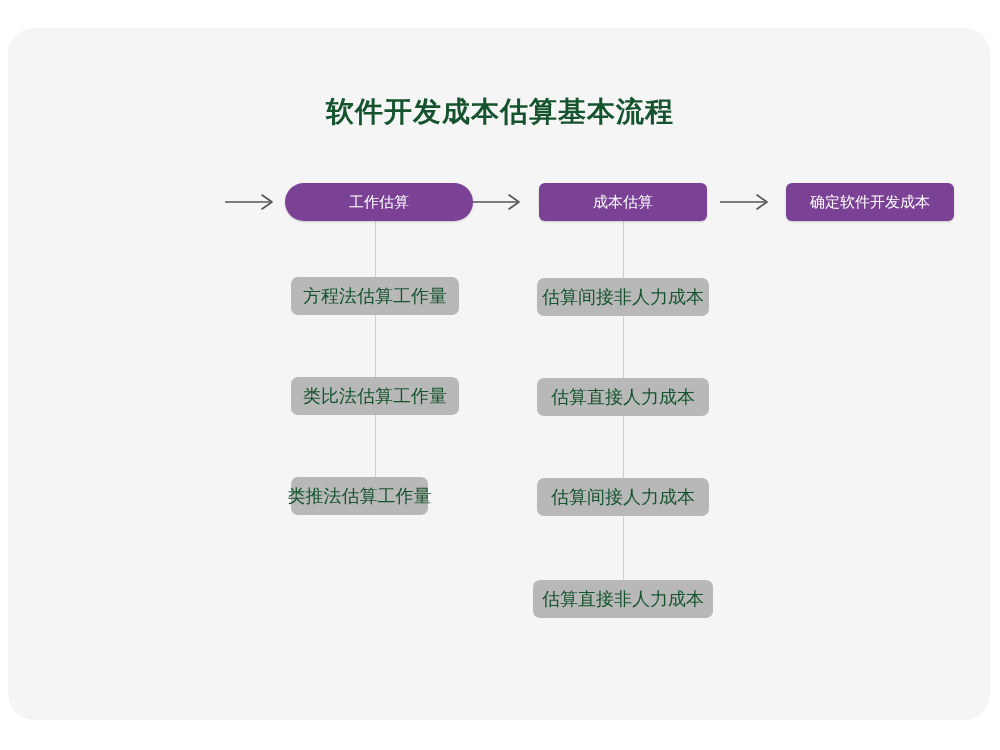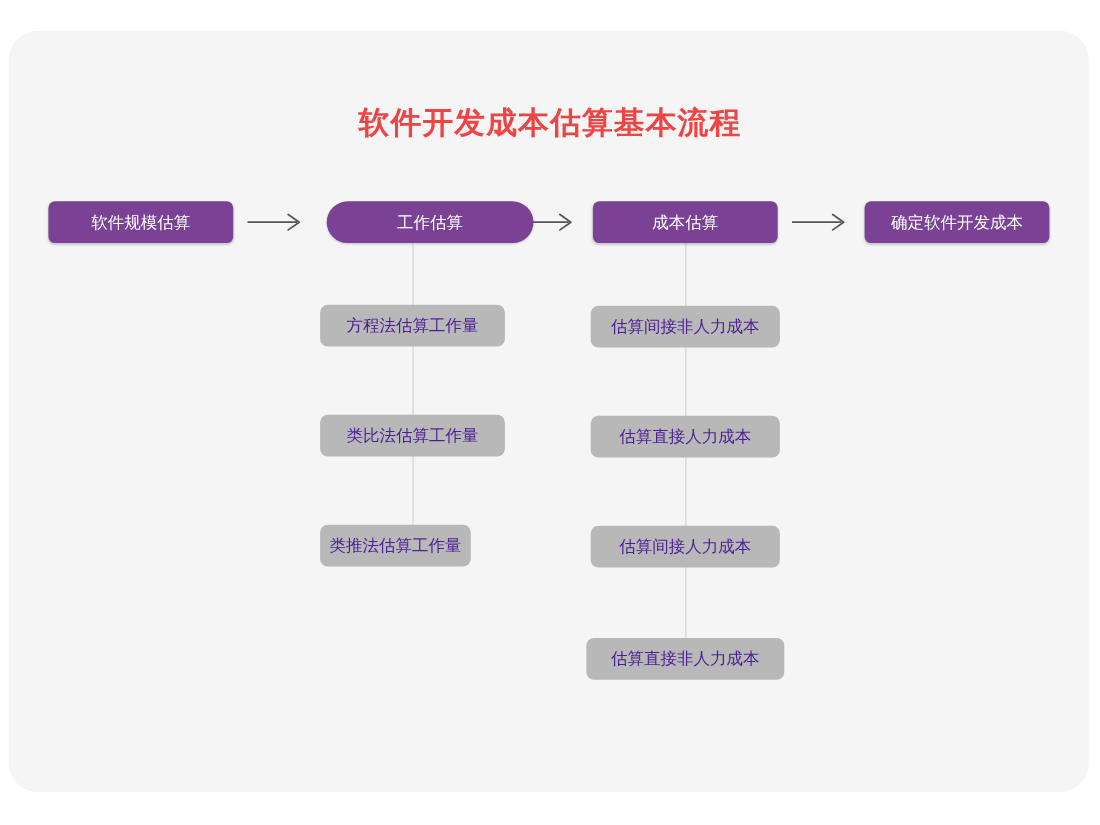--- a/index.html
+++ b/index.html
@@ -33,21 +33,21 @@
   }
 
   .title {
     position: absolute;
     left: 0;
     top: 92px;
     width: 1000px;
     text-align: center;
     font-size: 28px;
     font-weight: 700;
-    color: #ef4444;
+    color: #14532d;
     letter-spacing: 1px;
     line-height: 40px;
     white-space: nowrap;
   }
 
   
   .node {
     position: absolute;
     box-sizing: border-box;
     display: flex;
@@ -61,22 +61,22 @@
   .node.primary {
     background: #7a4195;
     color: #ffffff;
     font-size: 15px;
     height: 38px;
     box-shadow: 0 1px 2px rgba(0,0,0,0.18);
   }
 
   .node.secondary {
     background: #b8b8b8;
-    color: #4c1d95;
-    font-size: 15px;
+    color: #14532d;
+    font-size: 18px;
     height: 38px;
     border-radius: 7px;
   }
 
   
   .vline {
     position: absolute;
     width: 1px;
     background: #cfcfcf;
     z-index: 0;
@@ -99,23 +99,22 @@
 
 <div id="canvas">
 
   <div class="panel"></div>
 
   <div class="title">软件开发成本估算基本流程</div>
 
   <div class="vline" style="left:375px; top:221px; height:276px;"></div>
   <div class="vline" style="left:623px; top:221px; height:379px;"></div>
 
-  <div class="node primary" style="left:44px; top:183px; width:168px;">软件规模估算</div>
 
-  <div class="node primary" style="left:297px; top:183px; width:188px;border-radius:19px;">工作估算</div>
+  <div class="node primary" style="left:285px; top:183px; width:188px;border-radius:19px;">工作估算</div>
 
   <div class="node primary" style="left:539px; top:183px; width:168px;">成本估算</div>
 
   <div class="node primary" style="left:786px; top:183px; width:168px;">确定软件开发成本</div>
 
   <div class="arrow" style="left:224px; top:191px; width:55px;">
     <svg width="55" height="18" viewBox="0 0 55 18" aria-hidden="true">
       <line x1="1" y1="9" x2="46" y2="9" stroke="#555555" stroke-width="1.6"></line>
       <polyline points="38,2 48,9 38,16" fill="none" stroke="#555555" stroke-width="1.6" stroke-linecap="round" stroke-linejoin="round"></polyline>
     </svg>

